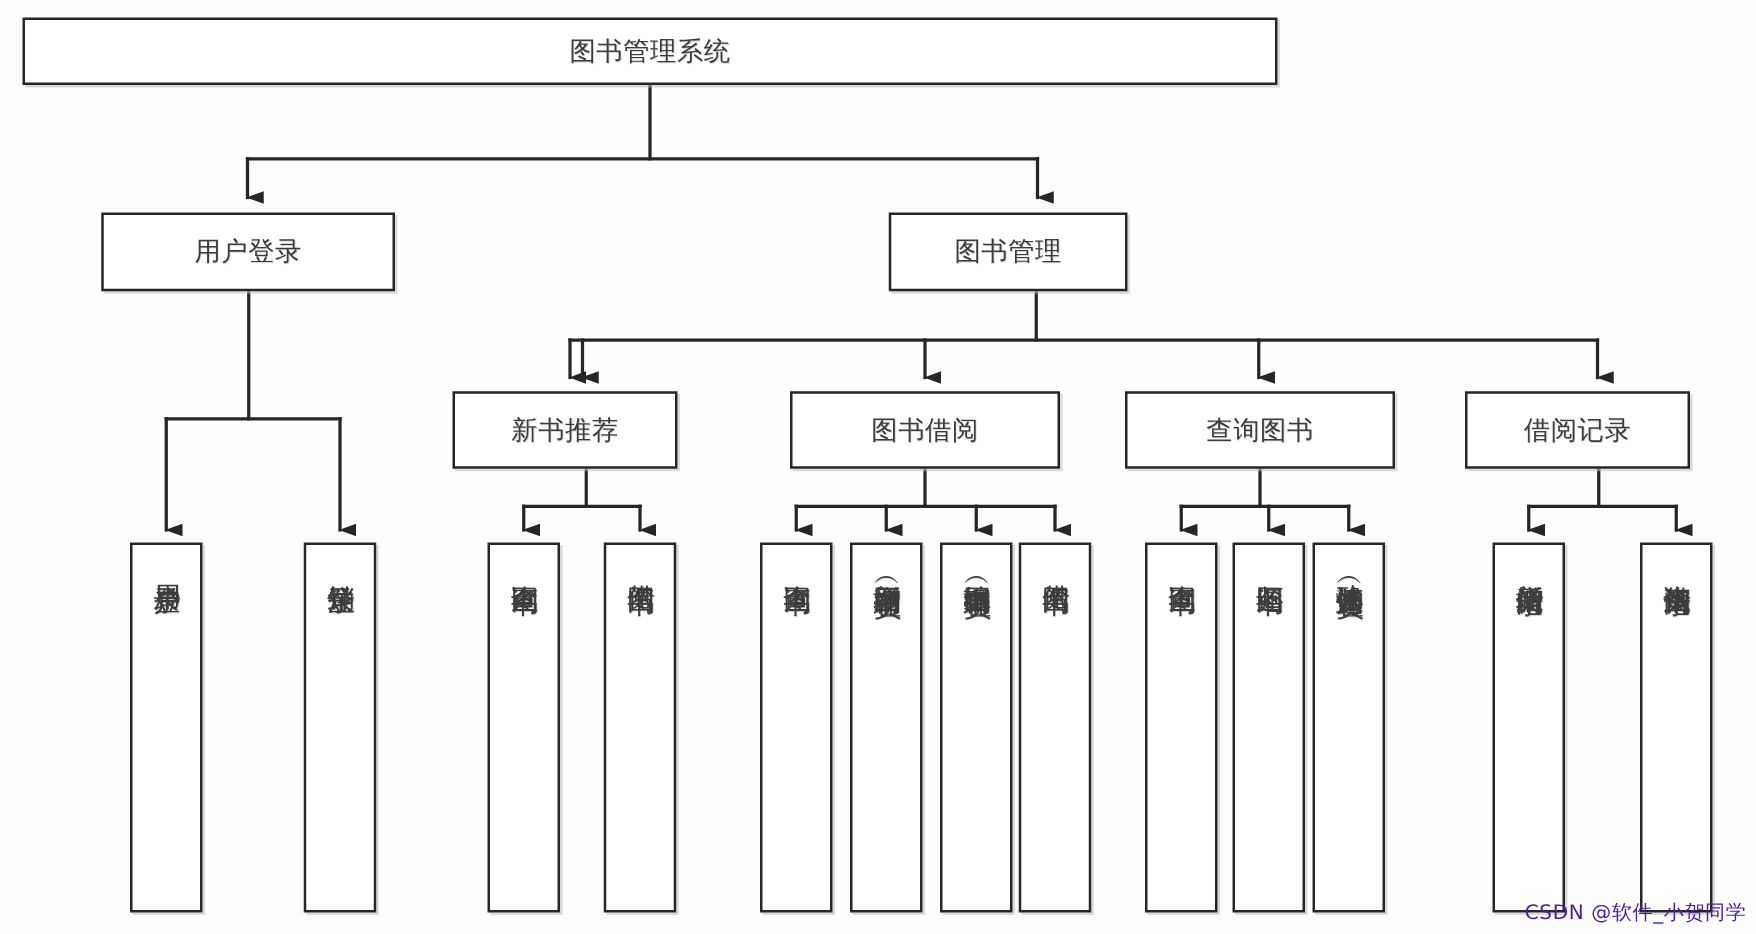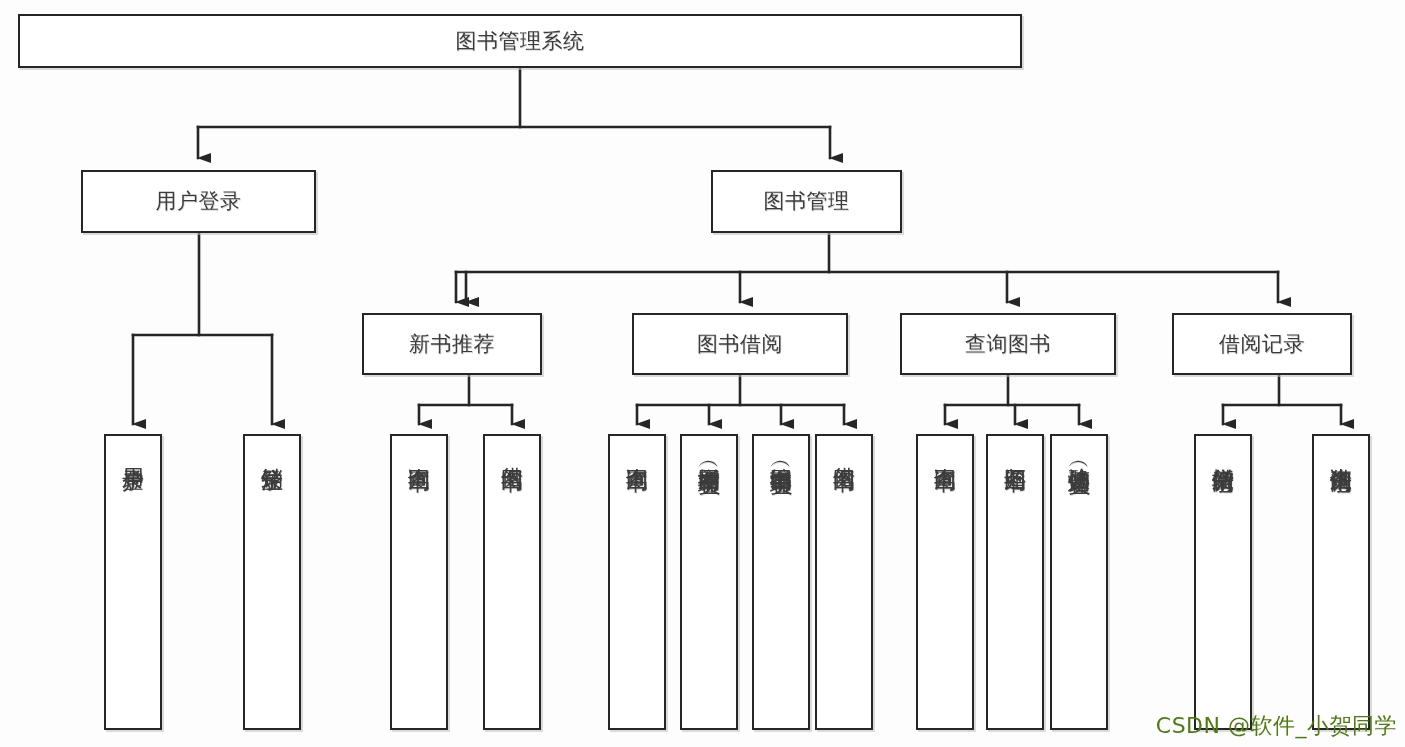--- a/index.html
+++ b/index.html
@@ -53,22 +53,22 @@
     font-size: 22px;
     line-height: 1.08;
     letter-spacing: 1px;
     white-space: pre-wrap;
     max-height: 100%;
   }
   #watermark {
     position: absolute;
     right: 8px;
     bottom: 6px;
-    font-size: 22px;
-    color: #4d7c0f;
+    font-size: 16px;
+    color: #4c1d95;
     letter-spacing: 0.5px;
     white-space: nowrap;
     pointer-events: none;
   }
 </style>
 </head>
 <body>
 
 <div id="canvas">
 

